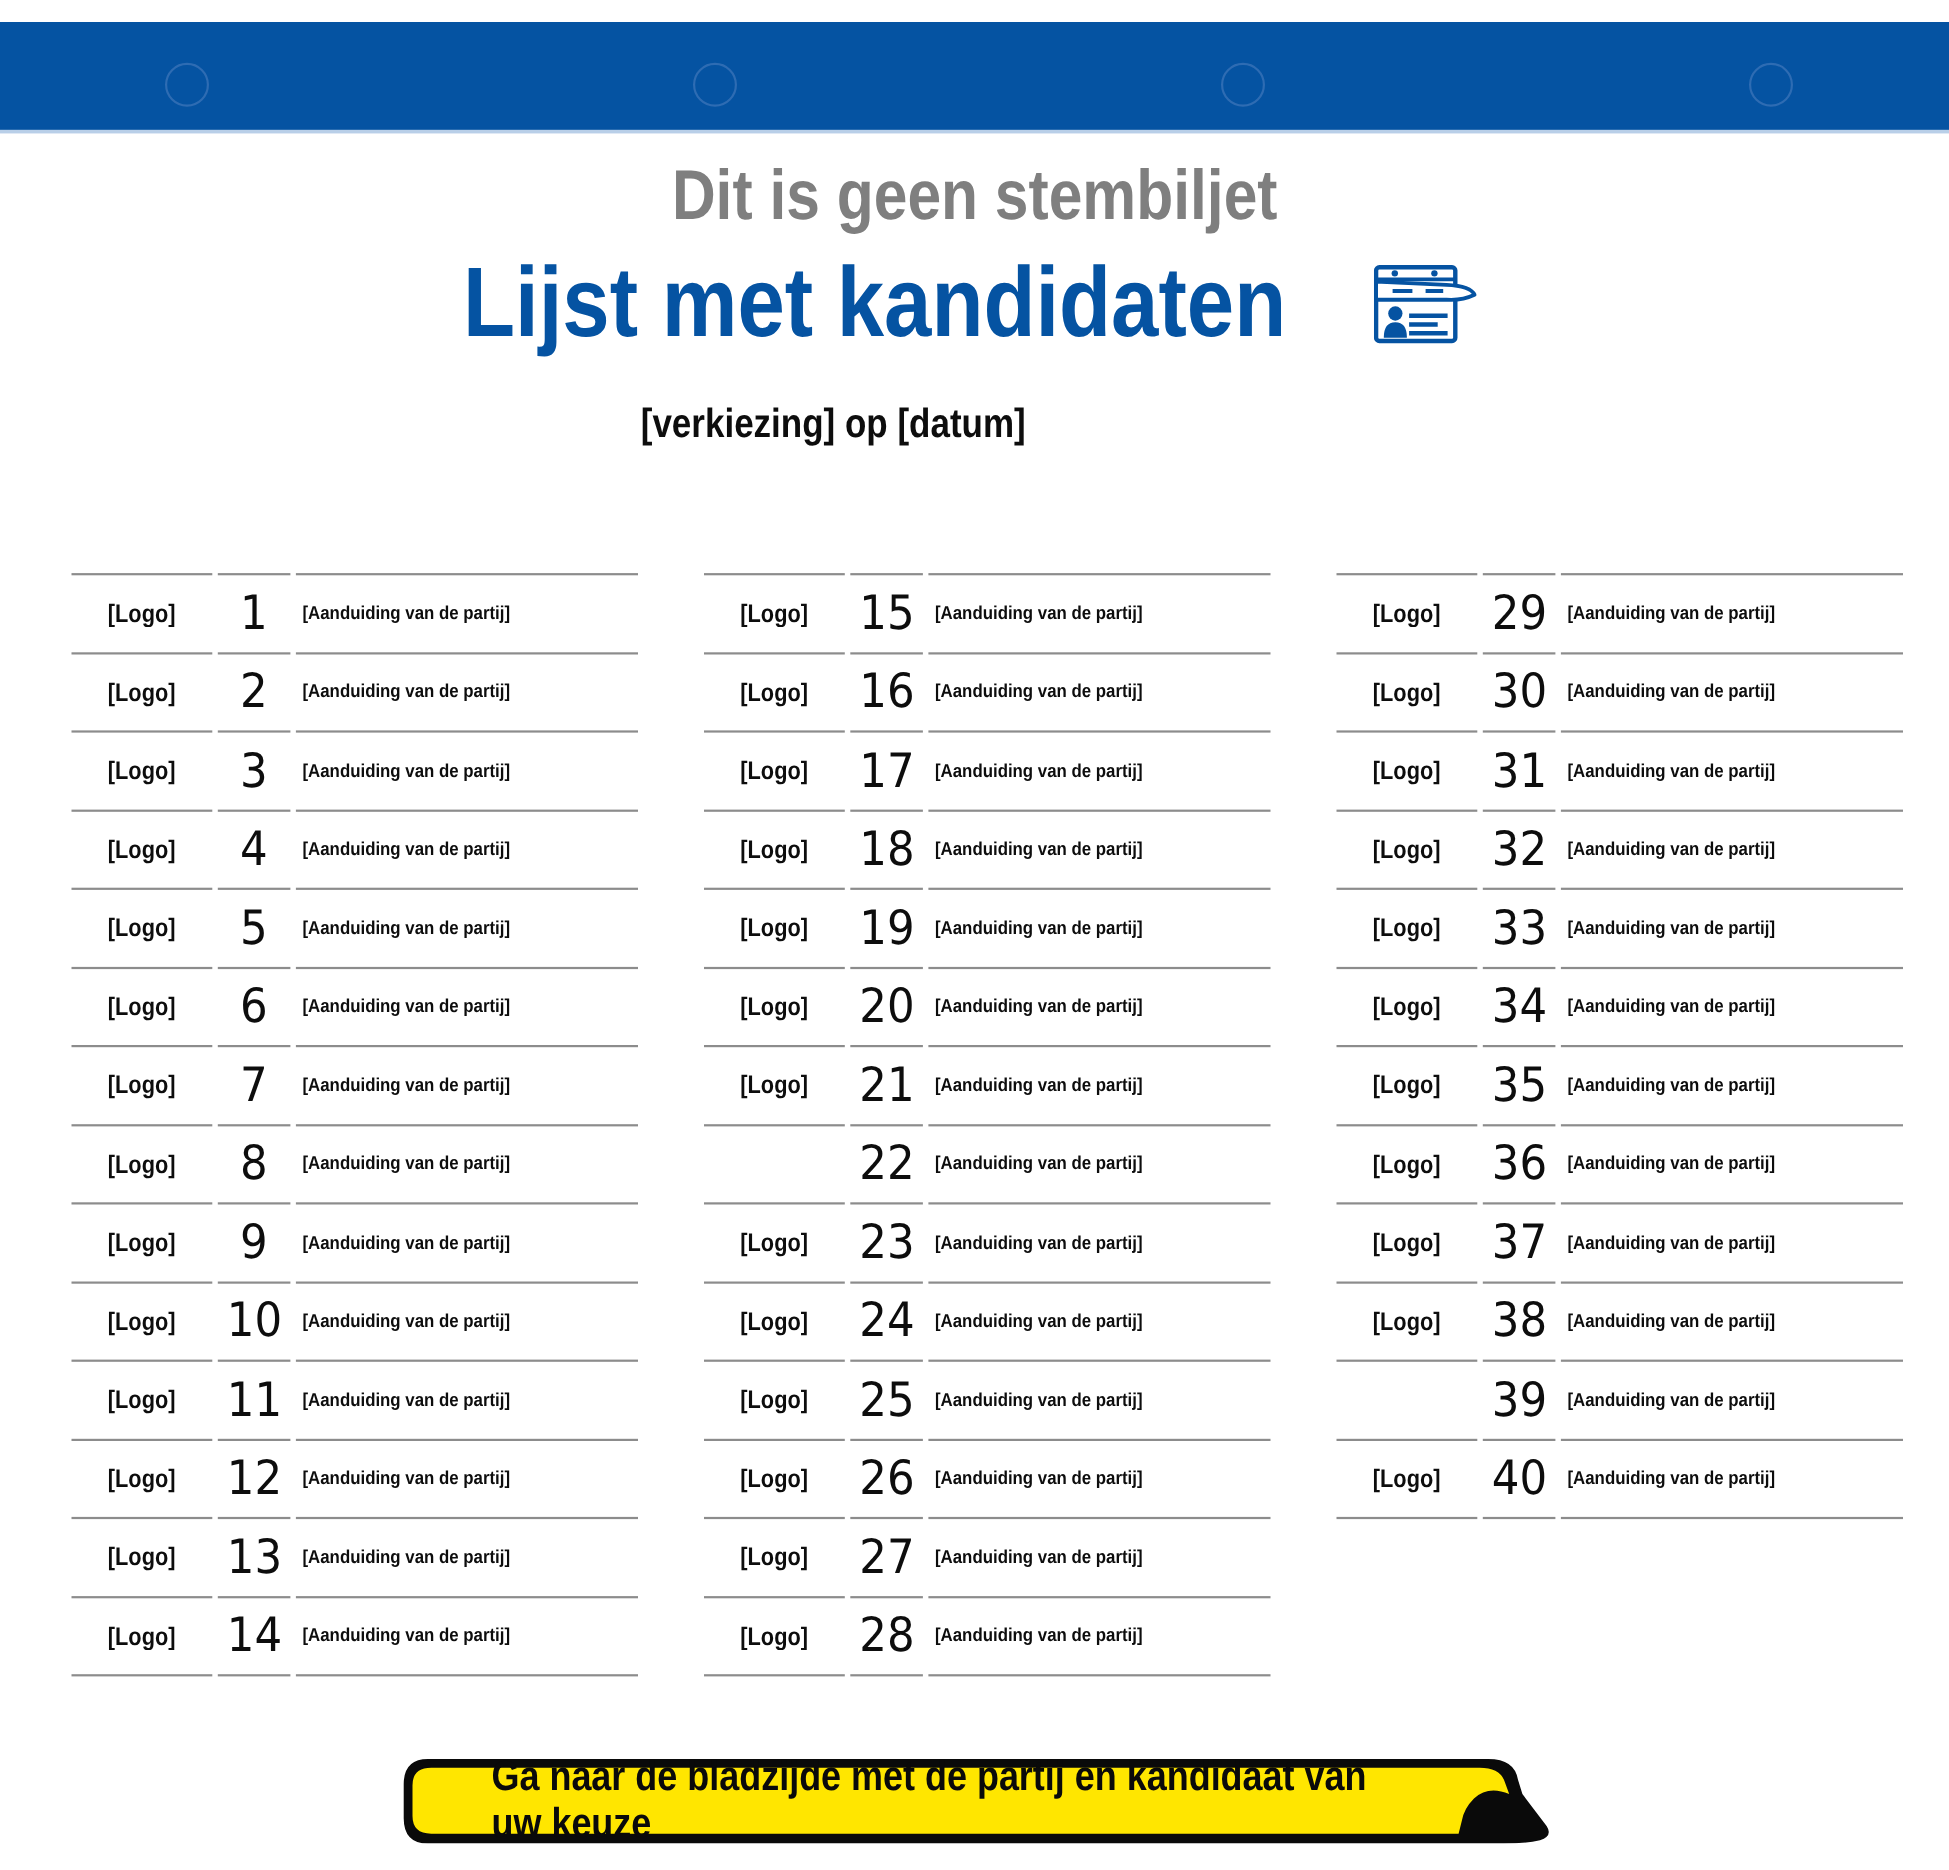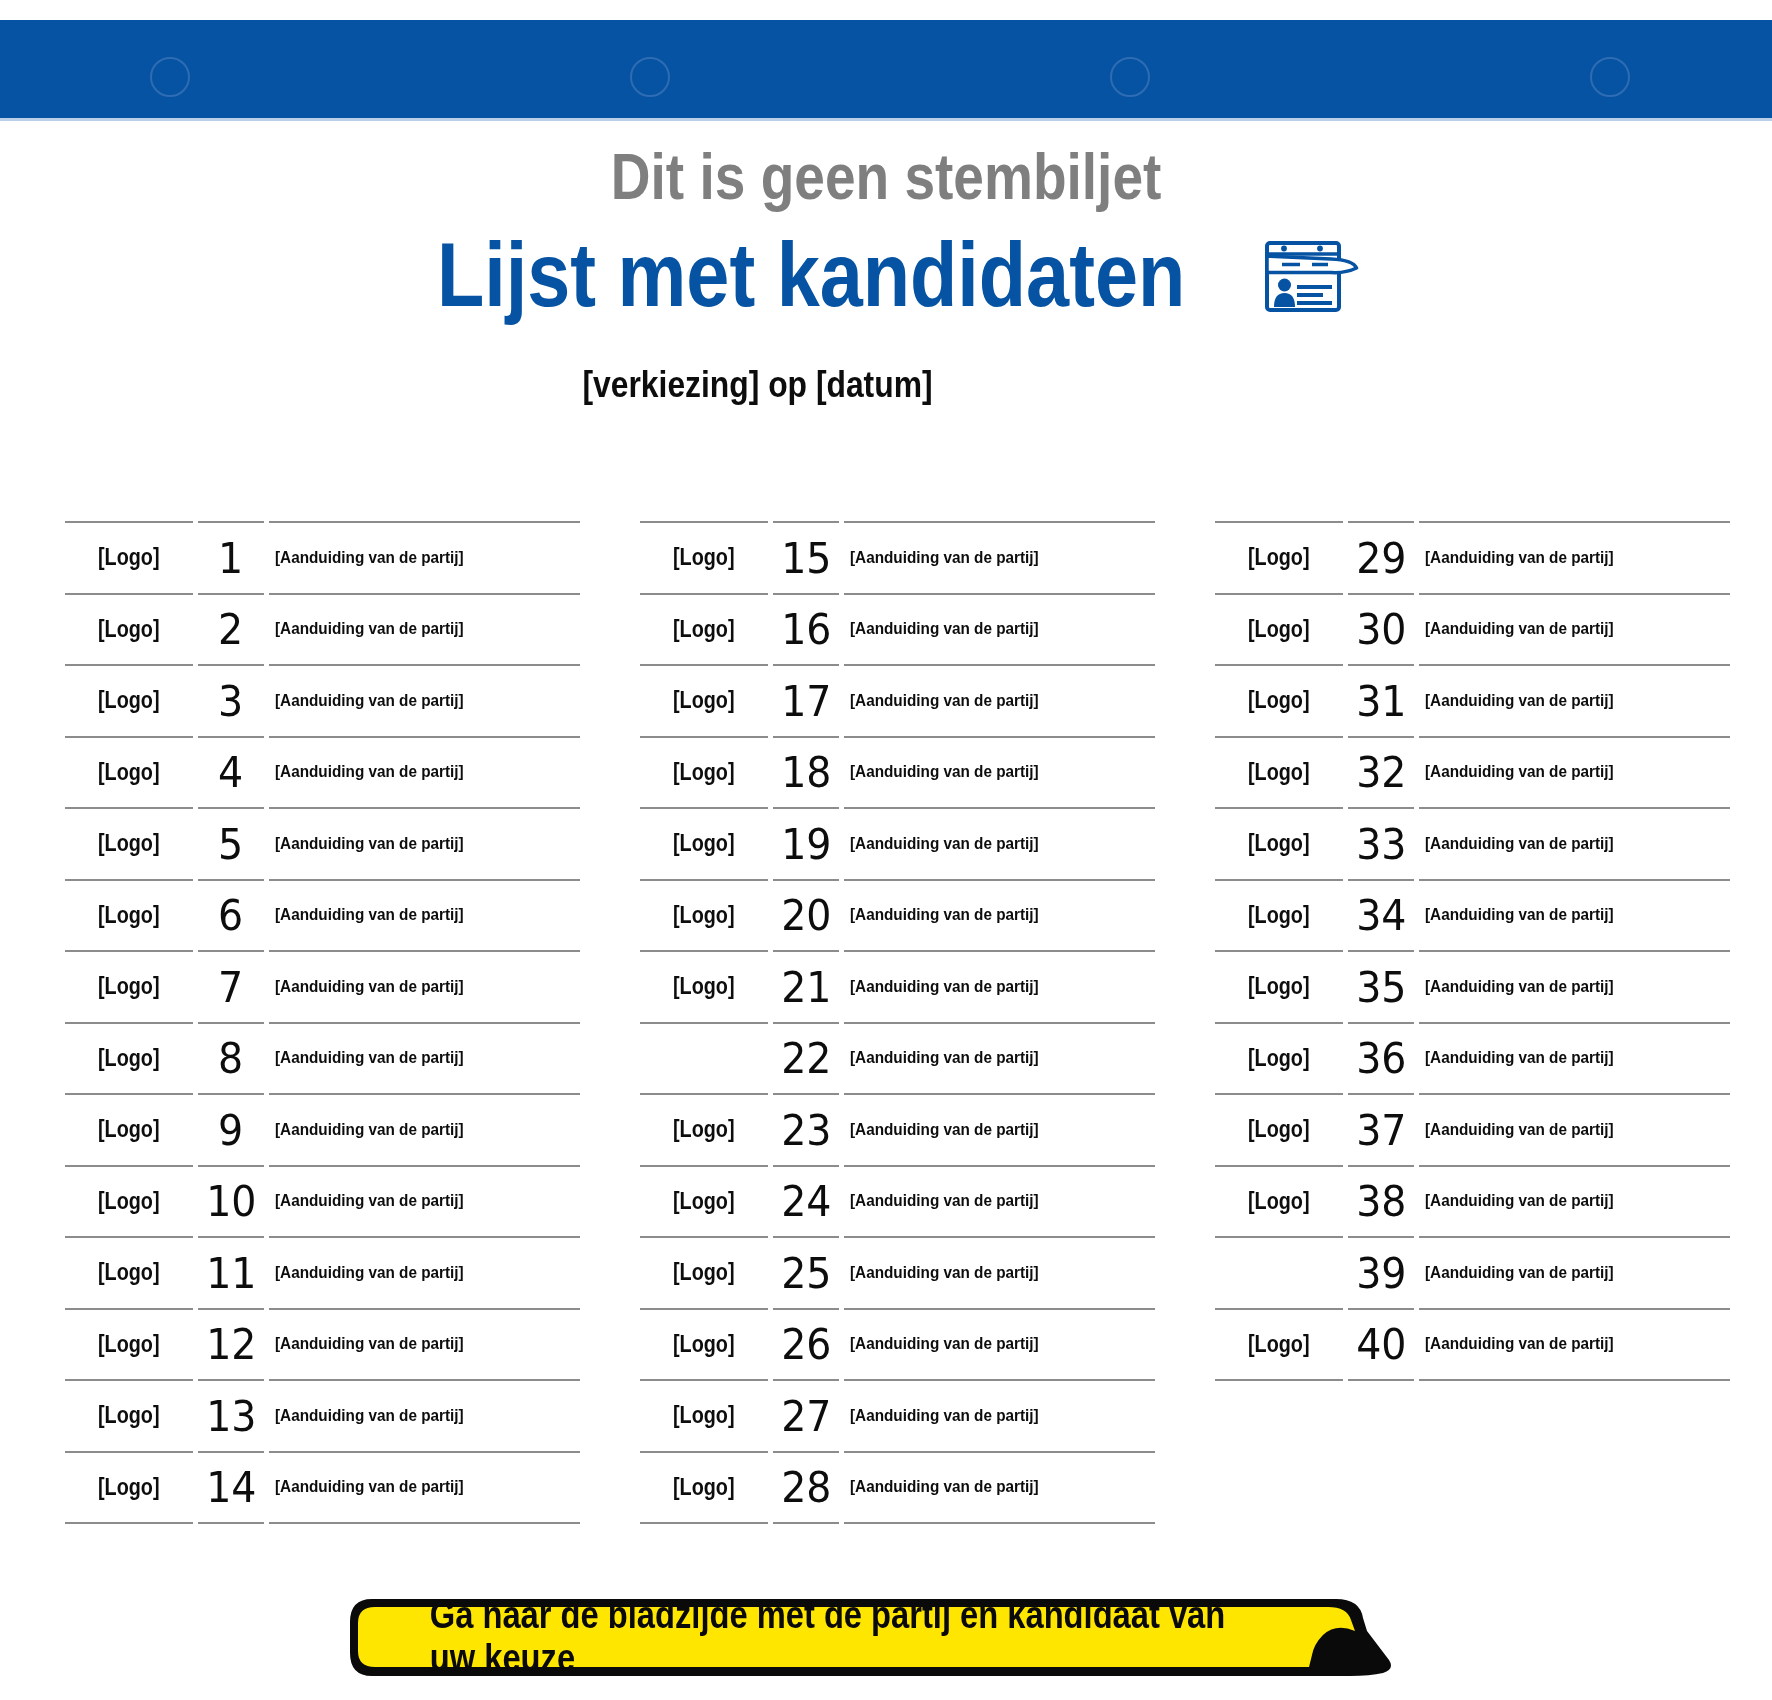--- a/index.html
+++ b/index.html
@@ -10,42 +10,42 @@
   
   .topbar{position:absolute;top:0;left:0;width:1772px;height:98px;
           background:var(--blue);border-bottom:3px solid var(--bar_edge);}
   .hole{position:absolute;top:37px;width:36px;height:36px;border-radius:50%;
         border:2.5px solid var(--hole_stroke);}
 
   
   .t-gray{position:absolute;top:124px;left:0;width:1772px;text-align:center;
           font-size:64px;font-weight:bold;color:var(--gray_title);line-height:1.05;}
   .t-blue{position:absolute;top:208px;left:0;width:1704px;display:flex;
-          justify-content:center;align-items:center;color:var(--blue);padding-left:16px;}
+          justify-content:center;align-items:center;color:var(--blue);}
   .t-blue .txt{font-size:90px;font-weight:bold;line-height:1.05;}
   .cond{display:inline-block;transform:scaleX(.86);}
   .cond-l{display:inline-block;transform:scaleX(.9);transform-origin:0 50%;}
   .icon-list{margin-left:18px;transform:translateY(4px);}
   .t-sub{position:absolute;top:344px;left:0;width:1516px;text-align:center;
          font-size:37px;font-weight:bold;color:var(--text);}
 
   
   .cols{position:absolute;top:501px;left:65px;display:flex;gap:60px;}
   .col{width:515px;}
   .row{display:grid;grid-template-columns:128px 66px 1fr;column-gap:5px;height:71.5px;}
   .row .cell{border-top:2px solid var(--line);display:flex;align-items:center;min-width:0;}
   .row .logo{justify-content:center;font-size:23px;font-weight:bold;}
   .row .num{justify-content:center;font-family:"DejaVu Sans",sans-serif;
             font-size:43px;font-weight:400;}
   .row .num .cond{transform:scaleX(.92);}
   .row .party{padding-left:6px;font-size:17px;font-weight:bold;}
   .row.closer{height:0;}
 
   
-  .banner{position:absolute;top:1578px;left:348px;width:1050px;height:78px;}
+  .banner{position:absolute;top:1578px;left:365px;width:1050px;height:78px;}
   .banner svg{position:absolute;inset:0;}
   .banner .btxt{position:absolute;left:16px;top:0;width:940px;height:78px;
                 display:flex;align-items:center;justify-content:center;
                 font-size:38px;font-weight:bold;color:var(--black);}
 </style>
 </head>
 <body>
 
 <div class="page">
 

